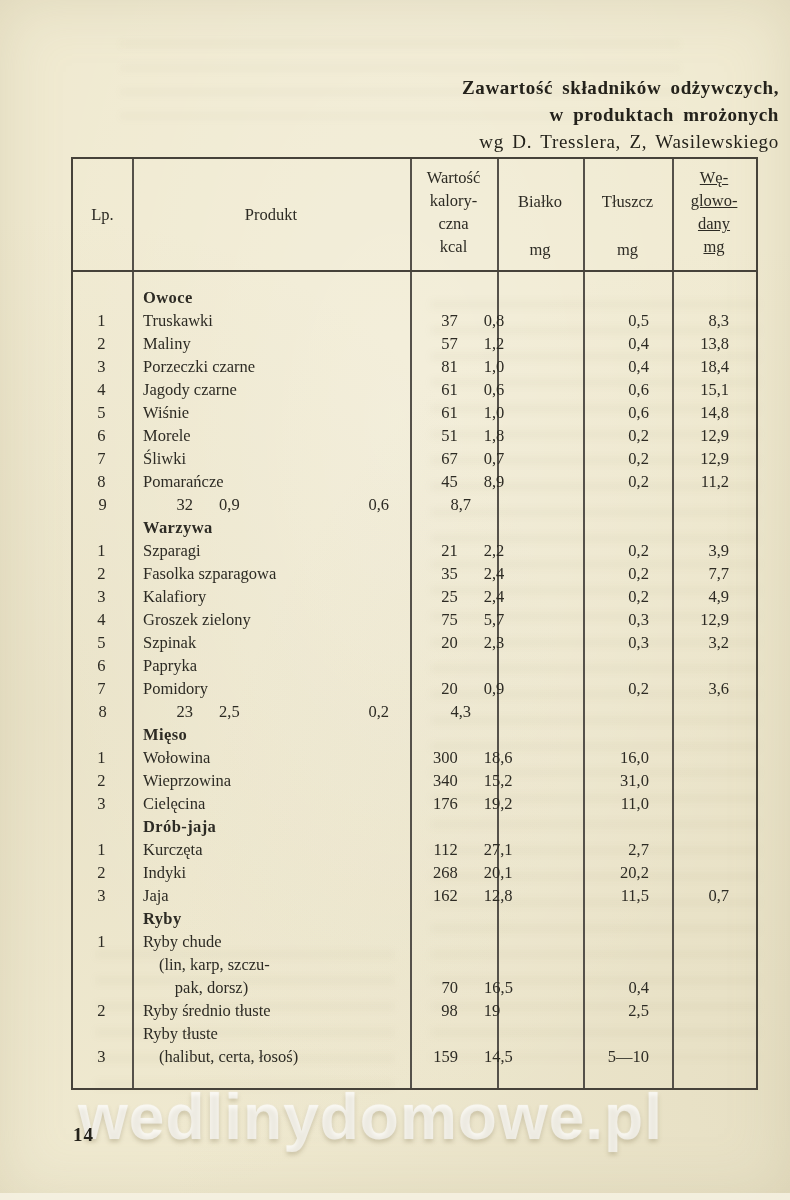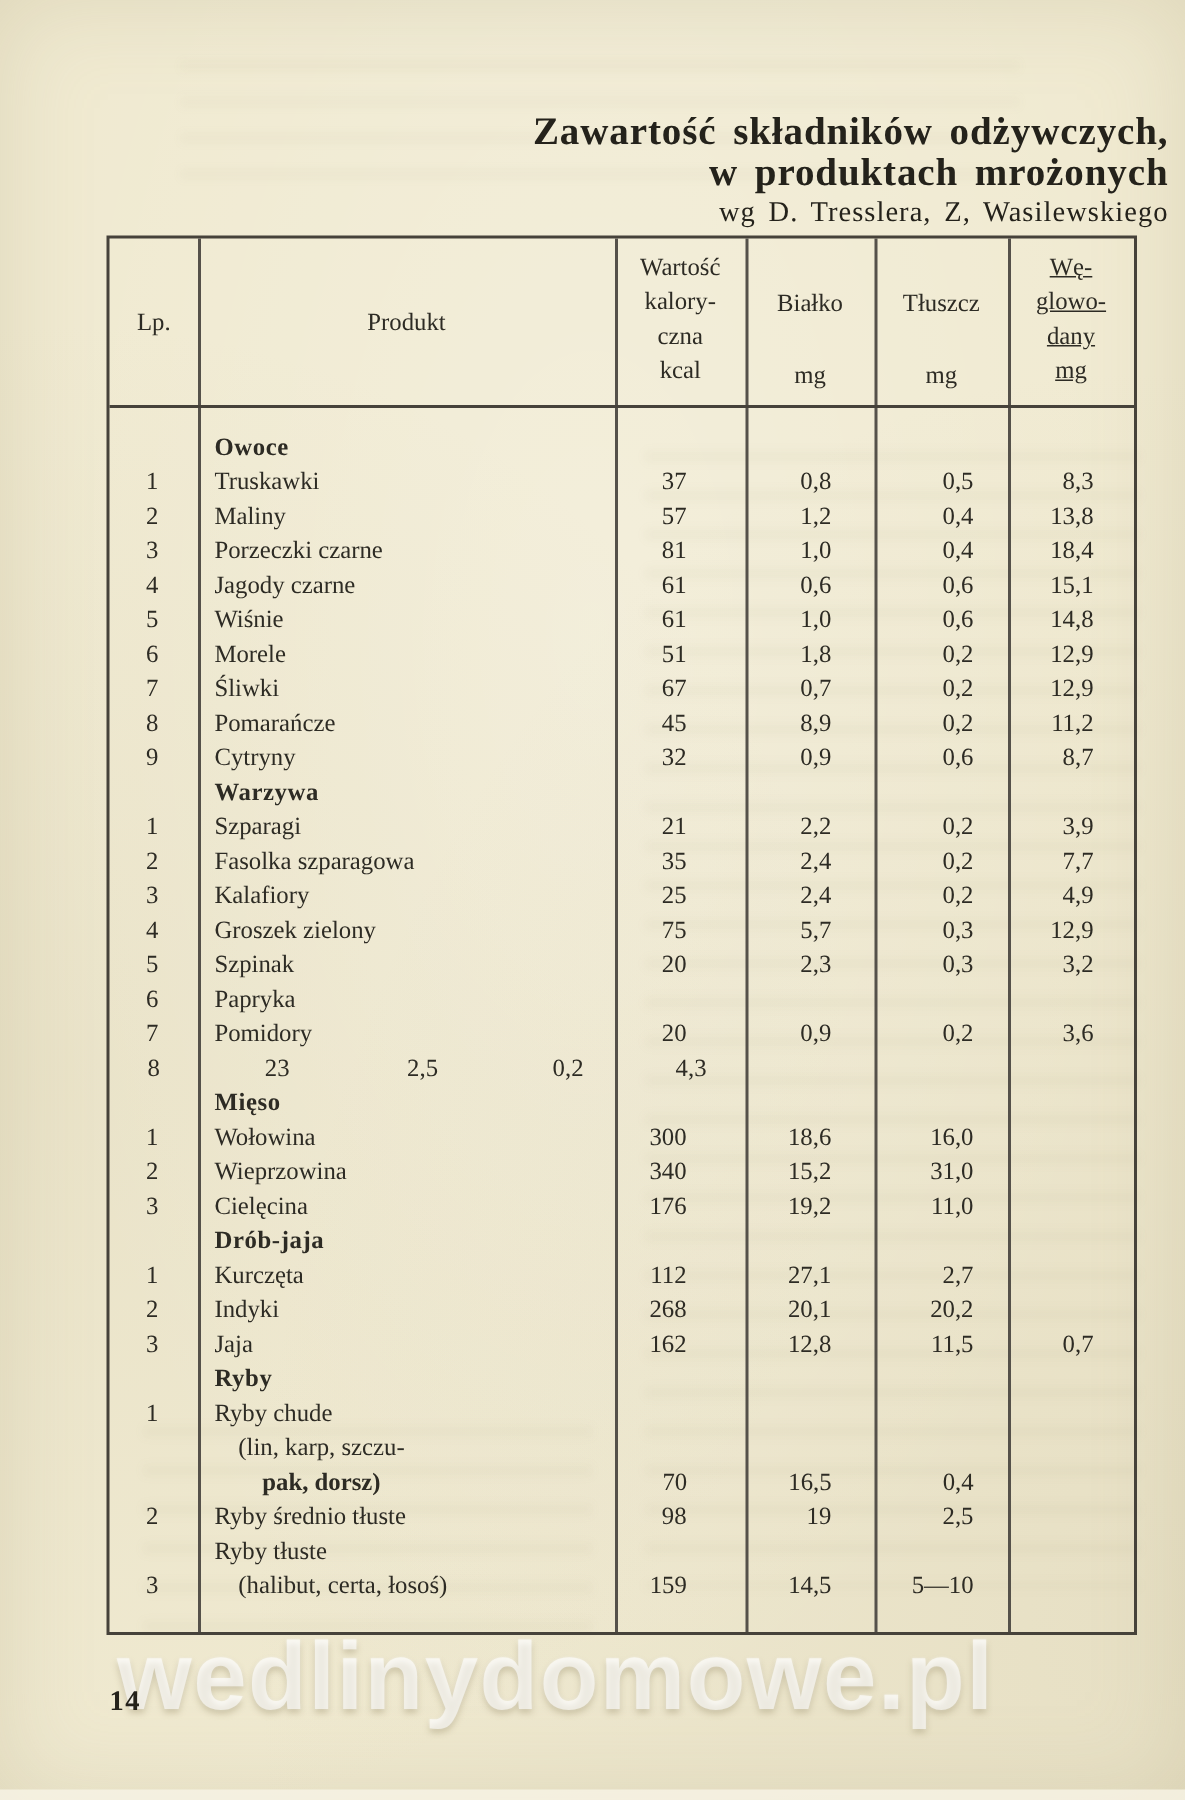--- a/index.html
+++ b/index.html
@@ -21,21 +21,21 @@
           rgba(158,146,112,0) 9px, rgba(158,146,112,0) 26px);}
   .bleed.b1{left:430px;top:300px;width:330px;height:760px;}
   .bleed.b2{left:95px;top:950px;width:300px;height:150px;}
   .bleed.b3{left:120px;top:40px;width:560px;height:90px;
         background:repeating-linear-gradient(180deg,
           rgba(158,146,112,0.09) 0px, rgba(158,146,112,0.09) 8px,
           rgba(158,146,112,0) 8px, rgba(158,146,112,0) 24px);}
 
   .title-block{position:absolute;right:11px;top:74px;text-align:right;
         color:#24221b;line-height:27px;}
-  .title-line{font-size:26px;font-weight:bold;letter-spacing:.6px;word-spacing:4px;}
+  .title-line{font-size:19px;font-weight:bold;letter-spacing:.6px;word-spacing:4px;}
   .title-byline{font-size:19px;font-weight:normal;letter-spacing:.7px;word-spacing:3px;}
 
   .ntable{position:absolute;left:71px;top:157px;width:687px;height:933px;
         border:2px solid #46423a;box-sizing:border-box;color:#2d2b24;}
   .vline{position:absolute;top:0;bottom:0;width:2px;background:#55514a;z-index:1;}
   .v1{left:59px;} .v2{left:337px;} .v3{left:424px;} .v4{left:510px;} .v5{left:599px;}
 
   .thead{position:relative;height:111px;border-bottom:2px solid #46423a;
         display:flex;font-size:16.5px;z-index:2;}
   .hcell{display:flex;flex-direction:column;align-items:center;box-sizing:border-box;}
@@ -46,26 +46,26 @@
   .h-protein{width:86px;padding-top:31px;justify-content:space-between;padding-bottom:9px;}
   .h-fat{width:89px;padding-top:31px;justify-content:space-between;padding-bottom:9px;}
   .h-carbs{width:84px;padding-top:7px;text-decoration:underline;}
 
   .tbody{position:relative;padding-top:14px;font-size:16.5px;z-index:2;}
   .trow{display:flex;height:23px;line-height:23px;}
   .cell{display:block;box-sizing:border-box;white-space:nowrap;}
   .cell-lp{width:59px;text-align:center;}
   .cell-name{width:278px;text-align:left;padding-left:13px;}
   .cell-kcal{width:87px;text-align:right;padding-right:26px;}
-  .cell-protein{width:106px;text-align:right;padding-right:33px;}
+  .cell-protein{width:106px;text-align:left;padding-right:33px;}
   .cell-fat{width:89px;text-align:right;padding-right:25px;}
   .cell-carbs{width:84px;text-align:right;padding-right:27px;}
   .trow.section .cell-name{font-weight:bold;letter-spacing:.4px;}
   .cell-name.ind1{padding-left:29px;}
-  .cell-name.ind2{padding-left:45px;font-weight:bold;}
+  .cell-name.ind2{padding-left:45px;}
 
   .page-number{position:absolute;left:73px;top:1124px;font-size:19px;
         font-weight:bold;color:#24221b;letter-spacing:1px;}
 
   .watermark{position:absolute;left:78px;top:1080px;width:660px;
         font-family:"Liberation Sans","DejaVu Sans",sans-serif;
         font-size:64px;font-weight:bold;letter-spacing:1px;
         color:rgba(255,255,255,0.60);
         text-shadow:0 3px 4px rgba(165,153,118,0.45), 0 0 2px rgba(255,255,255,0.55);
         white-space:nowrap;pointer-events:none;}
@@ -188,21 +188,20 @@
         <div class="trow">
           <span class="cell cell-lp">8</span>
           <span class="cell cell-name">Pomarańcze</span>
           <span class="cell cell-kcal">45</span>
           <span class="cell cell-protein">8,9</span>
           <span class="cell cell-fat">0,2</span>
           <span class="cell cell-carbs">11,2</span>
         </div>
         <div class="trow">
           <span class="cell cell-lp">9</span>
-          <span class="cell cell-name">Cytryny</span>
           <span class="cell cell-kcal">32</span>
           <span class="cell cell-protein">0,9</span>
           <span class="cell cell-fat">0,6</span>
           <span class="cell cell-carbs">8,7</span>
         </div>
         <div class="trow section">
           <span class="cell cell-lp"></span>
           <span class="cell cell-name">Warzywa</span>
           <span class="cell cell-kcal"></span>
           <span class="cell cell-protein"></span>

